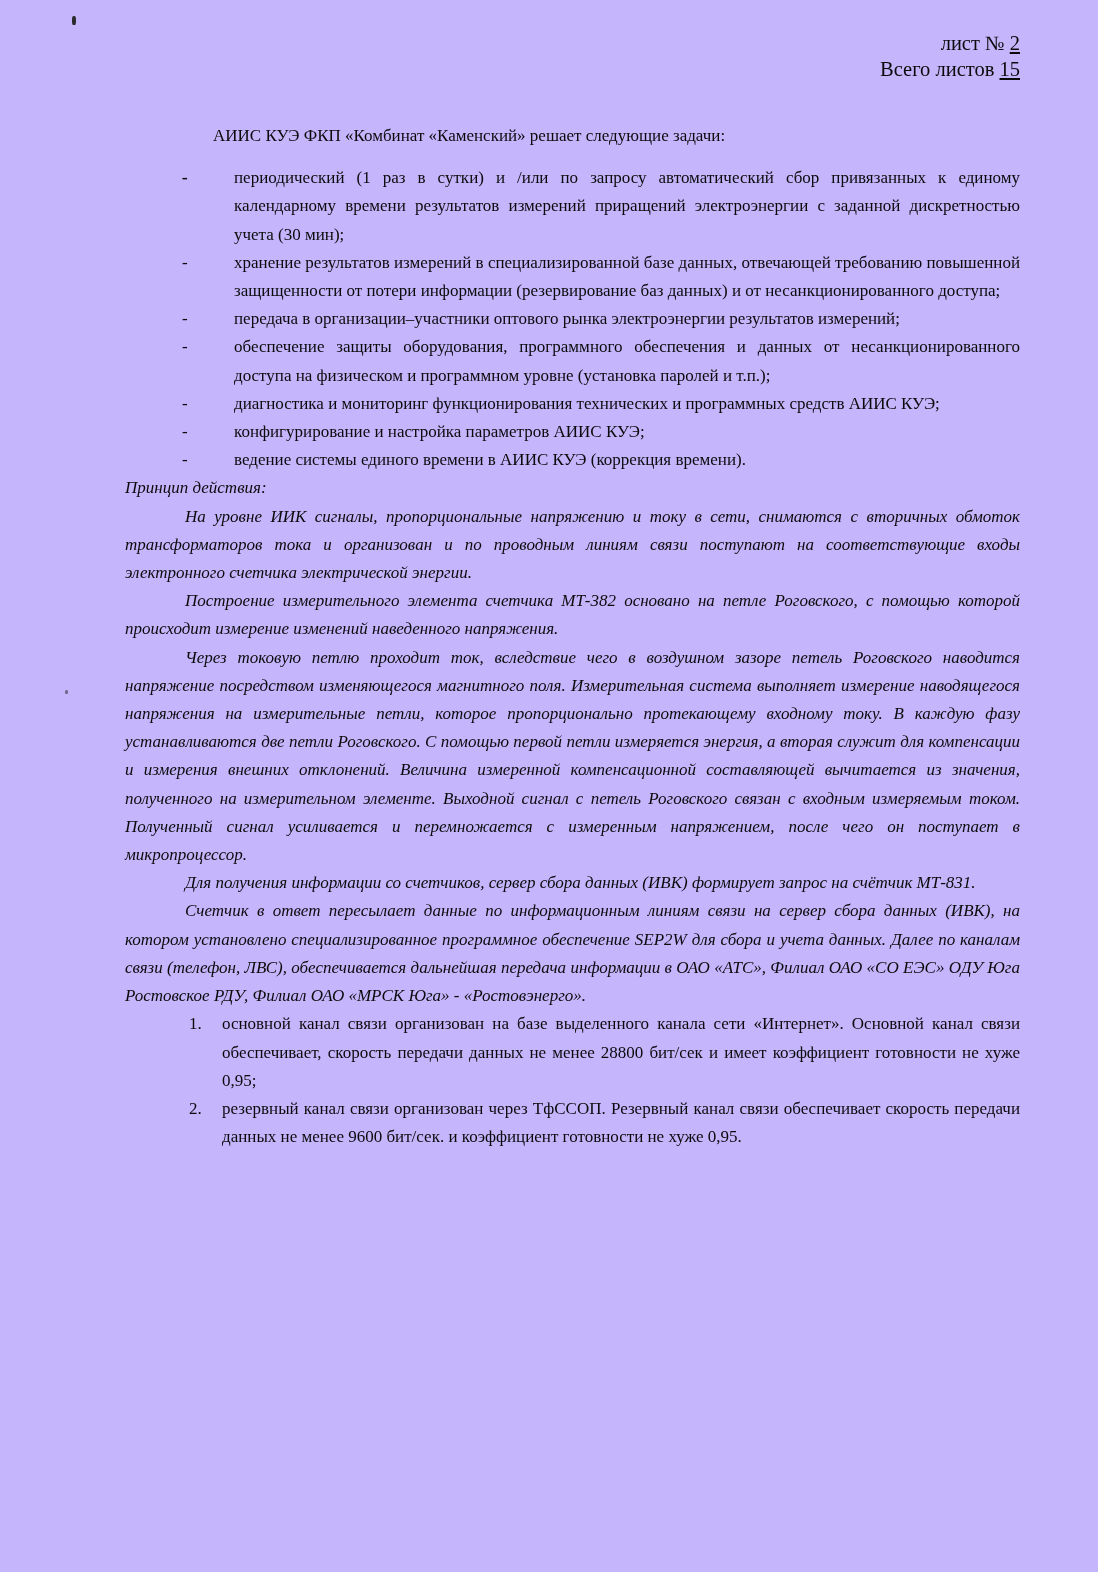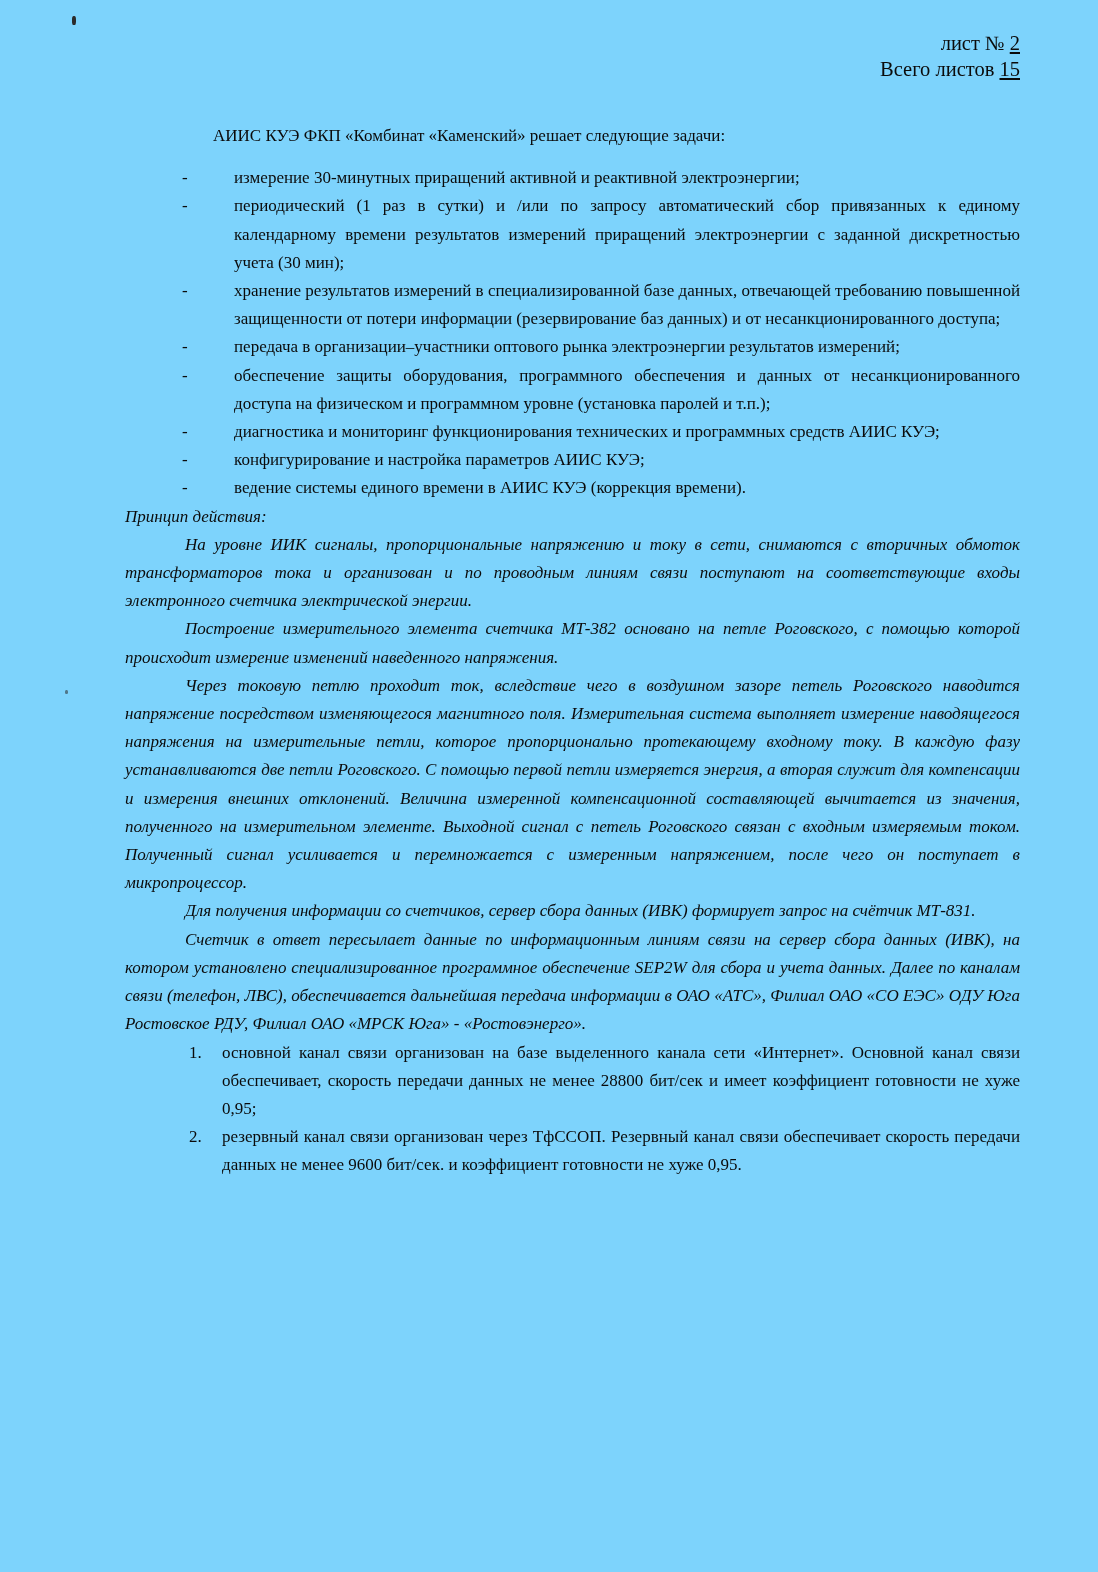--- a/index.html
+++ b/index.html
@@ -5,21 +5,21 @@
 <style>
   html, body {
     margin: 0;
     padding: 0;
     background: #ffffff;
   }
   .page {
     position: relative;
     width: 1098px;
     height: 1572px;
-    background: #7dd3fc;
+    background: #c4b5fd;
     overflow: hidden;
     font-family: "Liberation Serif", "DejaVu Serif", serif;
     color: #0b0b0b;
   }
 
   
   .page-header {
     position: absolute;
     top: 30px;
     right: 78px;
@@ -120,21 +120,20 @@
     </div>
   </div>
 
   <div class="body">
 
     <div class="lead-title">АИИС КУЭ ФКП «Комбинат «Каменский»  решает следующие задачи:</div>
 
     <ul class="dash-list">
       <li>
         <span class="dash">-</span>
-        <span>измерение 30-минутных приращений активной и реактивной электроэнергии;</span>
       </li>
       <li>
         <span class="dash">-</span>
         <span>периодический (1 раз в сутки) и /или  по запросу автоматический сбор  привязанных к единому календарному времени результатов измерений приращений электроэнергии с заданной дискретностью учета (30 мин);</span>
       </li>
       <li>
         <span class="dash">-</span>
         <span>хранение результатов измерений в специализированной базе данных, отвечающей требованию повышенной защищенности от потери информации (резервирование баз данных) и от несанкционированного доступа;</span>
       </li>
       <li>

